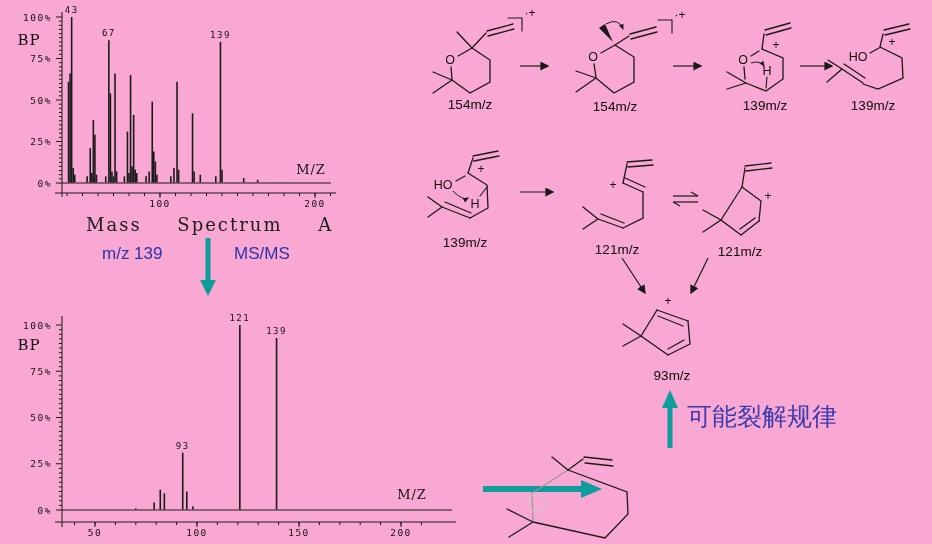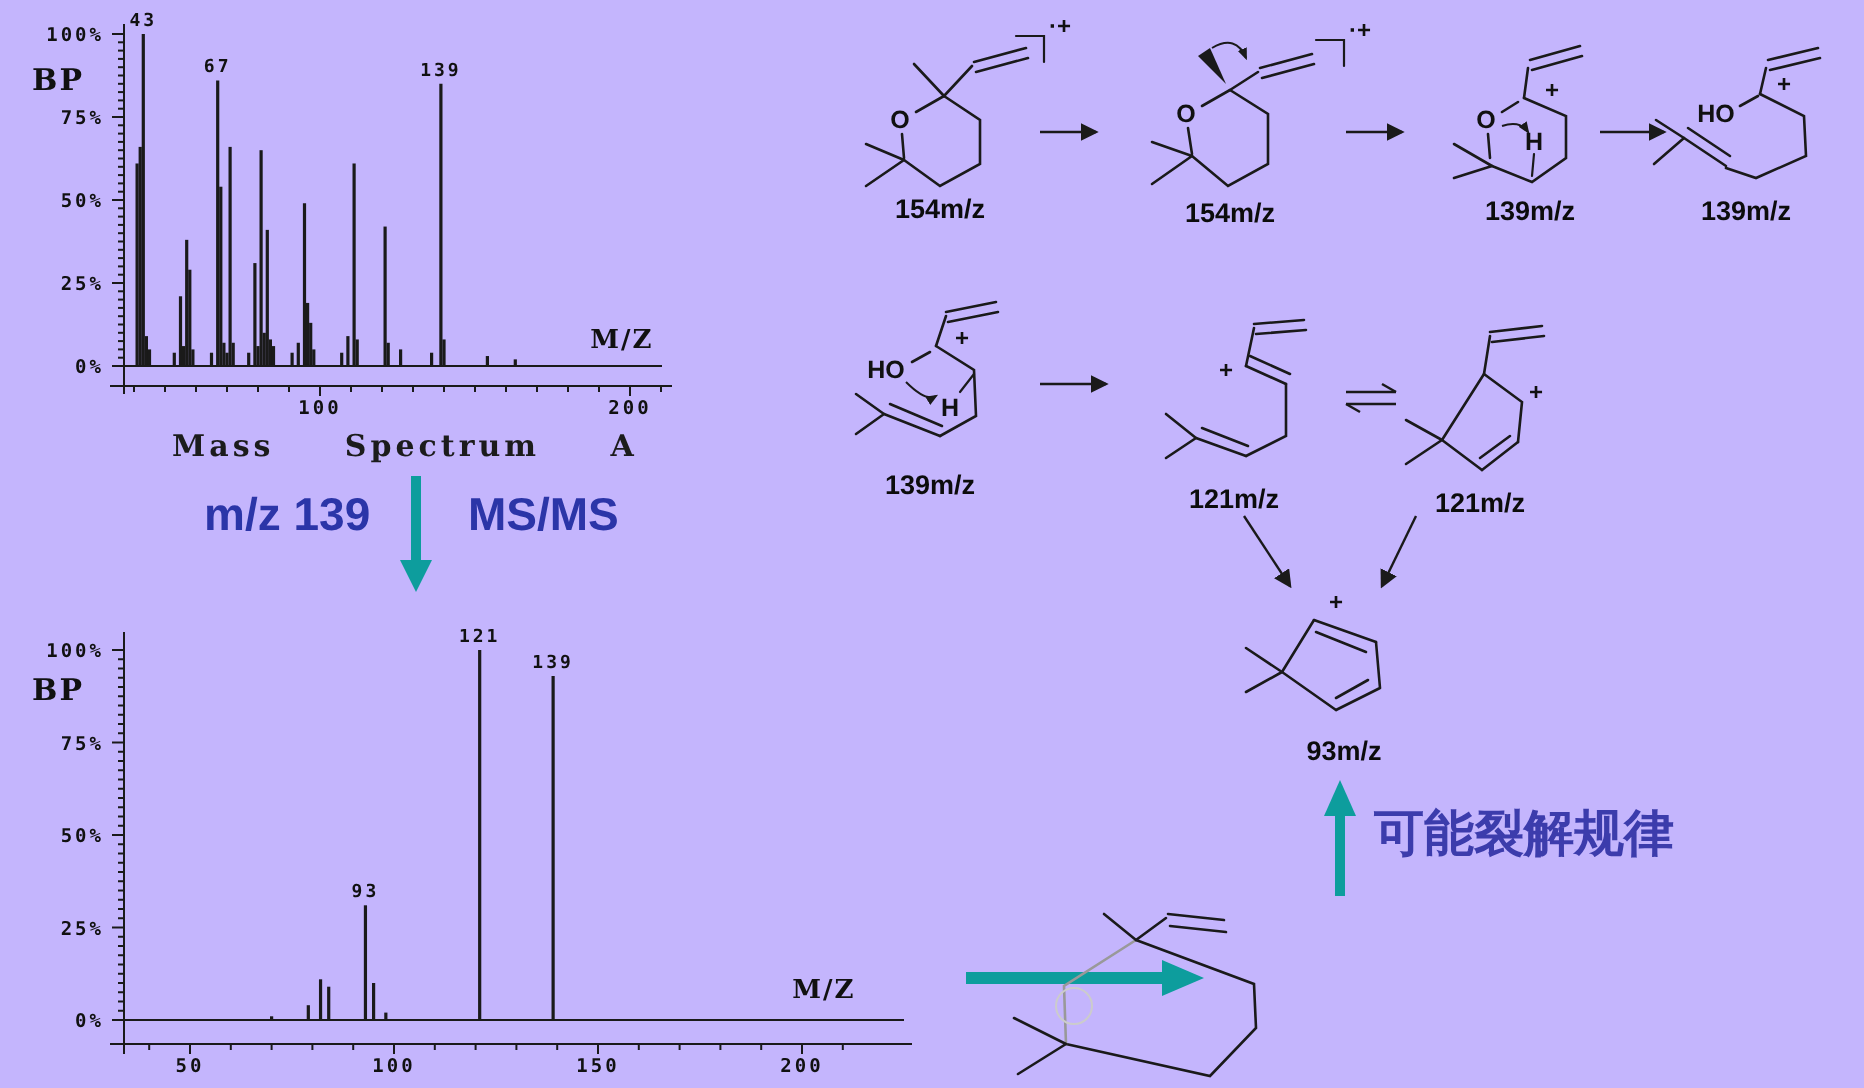--- a/index.html
+++ b/index.html
@@ -1,21 +1,21 @@
 <!DOCTYPE html>
 <html><head>
 <meta charset="utf-8">
 <style>
   html,body{margin:0;padding:0;background:#fff;}
-  .stage{position:relative;width:932px;height:544px;background:#c4b5fd;overflow:hidden;
-         font-family:"Liberation Sans",sans-serif;font-weight:bold;}
+  .stage{position:relative;width:932px;height:544px;background:#f9a8d4;overflow:hidden;
+         font-family:"Liberation Sans",sans-serif;}
   .abs{position:absolute;}
-  .title1{left:86px;top:214px;font-family:"DejaVu Serif",serif;font-size:15px;color:#1c1c1c;
+  .title1{left:86px;top:214px;font-family:"DejaVu Serif",serif;font-size:18px;color:#1c1c1c;
           letter-spacing:2px;word-spacing:28px;white-space:nowrap;}
-  .bluetxt{font-family:"Liberation Sans",sans-serif;font-size:23px;color:#2b35a8;white-space:nowrap;}
+  .bluetxt{font-family:"Liberation Sans",sans-serif;font-size:17px;color:#2b35a8;white-space:nowrap;}
   svg{display:block;}
   .bd{stroke:#1a1a1a;stroke-width:1.3;fill:none;stroke-linecap:round;}
   .thin{stroke-width:1.1;}
   .faint{stroke:#999;}
   .ghost{stroke:#cccccc;stroke-width:1;}
   .at{font-family:"Liberation Sans",sans-serif;font-size:12.5px;fill:#111;text-anchor:middle;}
   .chg{font-family:"Liberation Sans",sans-serif;font-size:12px;fill:#111;text-anchor:middle;}
   .mzl{font-family:"Liberation Sans",sans-serif;font-size:13.5px;fill:#0c0c0c;text-anchor:middle;}
   .rx{stroke:#1a1a1a;stroke-width:1.2;marker-end:url(#ah);}
   .ca{stroke:#1a1a1a;stroke-width:1;fill:none;marker-end:url(#ahs);}

